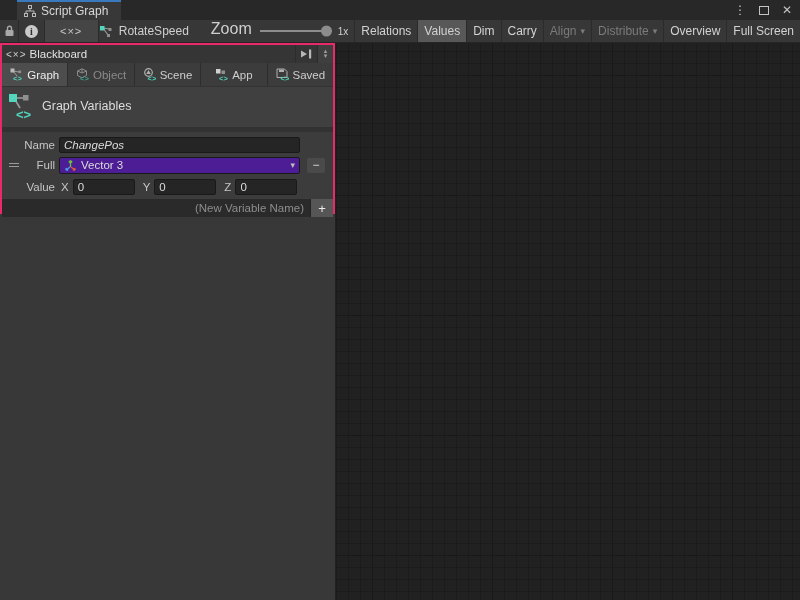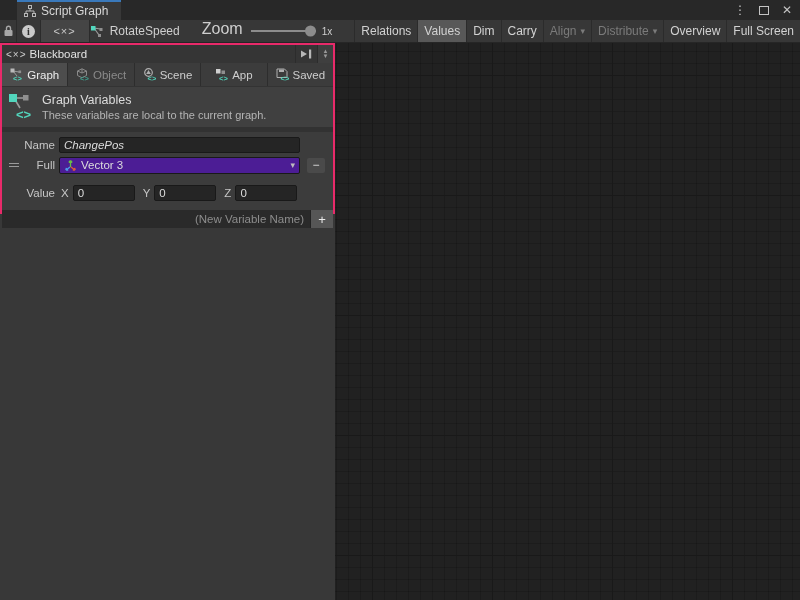--- a/index.html
+++ b/index.html
@@ -25,21 +25,21 @@
   .info-circle { width:13px; height:13px; border-radius:50%; background:#c9c9c9; color:#2e2e2e;
                  font-size:10px; font-weight:bold; display:flex; align-items:center; justify-content:center;
                  font-family:"Liberation Serif", serif; }
   .tb-graphname { display:flex; align-items:center; gap:6px; padding-left:0; color:#cfcfcf; font-size:12px; }
   .tb-zoomlabel { color:#cfcfcf; font-size:16px; margin-left:22px; }
   .tb-slider { display:flex; align-items:center; margin-left:8px; width:88px; position:relative; }
   .tb-track { width:100%; height:2px; background:#8c8c8c; }
   .tb-handle { position:absolute; right:0; top:50%; transform:translateY(-50%); width:11px; height:11px;
                border-radius:50%; background:#8c8c8c; }
   .tb-zoomval { color:#cfcfcf; font-size:10px; margin:0 6px 0 6px; align-self:center; }
-  .tb-group { display:flex; flex:1; margin-left:16px; border-left:1px solid #2b2b2b; }
+  .tb-group { display:flex; flex:1; margin-left:0; border-left:1px solid #2b2b2b; }
   .tb-group .tb-btn { flex:1 1 auto; padding:0 6px; white-space:nowrap; }
   .tb-btn.active { background:#585858; }
   .tb-btn.disabled { color:#7b7b7b; }
   .caret { font-size:9px; margin-left:4px; }
 
   
   .left-panel { position:absolute; top:43px; left:0; width:335px; height:557px; background:#383838; }
   .bb-box { position:relative; width:335px; height:171px; border:2px solid #e82a6a;
             display:flex; flex-direction:column; background:#383838; }
 
@@ -252,21 +252,20 @@
       <span class="bb-info-icon">
         <svg width="30" height="30" viewBox="0 0 30 30">
           <path d="M7 6 L17 6 M7 6 L13 16" stroke="#9a9a9a" stroke-width="1.6" fill="none"></path>
           <rect x="2" y="2" width="8" height="8" fill="#52d6bd"></rect>
           <rect x="16" y="3" width="5.5" height="5.5" fill="#8f8f8f"></rect>
           <text x="9" y="27" font-size="13" font-weight="bold" fill="#52d6bd">&lt;&gt;</text>
         </svg>
       </span>
       <span>
         <div class="bb-info-title">Graph Variables</div>
-        <div class="bb-info-sub">These variables are local to the current graph.</div>
       </span>
     </div>
 
     <div class="bb-gap"></div>
 
     <div class="bb-fields">
       <div class="frow">
         <span class="flabel">Name</span>
         <input class="tinput w-name" type="text" value="ChangePos" style="">
       </div>
@@ -282,21 +281,21 @@
             <path d="M6 8 L1.8 11.2 M1.8 11.2 L4.2 11 M1.8 11.2 L2.4 8.9" stroke="#4d9be8" stroke-width="1.3" fill="none"></path>
             <path d="M7 8 L11.2 11.2 M11.2 11.2 L8.8 11 M11.2 11.2 L10.6 8.9" stroke="#e05a3a" stroke-width="1.3" fill="none"></path>
           </svg>
           <span>Vector 3</span>
           <span class="dd-caret">▾</span>
         </div>
         <div class="minus-btn">
           <span>−</span>
         </div>
       </div>
-      <div class="frow" style="height:35px;">
+      <div class="frow" style="height:24px;">
         <span class="flabel">Value</span>
         <span class="axis-label">X</span>
         <input class="tinput w-axis" type="text" value="0" style="">
         <span class="axis-label" style="margin-left:8px;">Y</span>
         <input class="tinput w-axis" type="text" value="0" style="">
         <span class="axis-label" style="margin-left:8px;">Z</span>
         <input class="tinput w-axis" type="text" value="0" style="">
       </div>
     </div>
 

